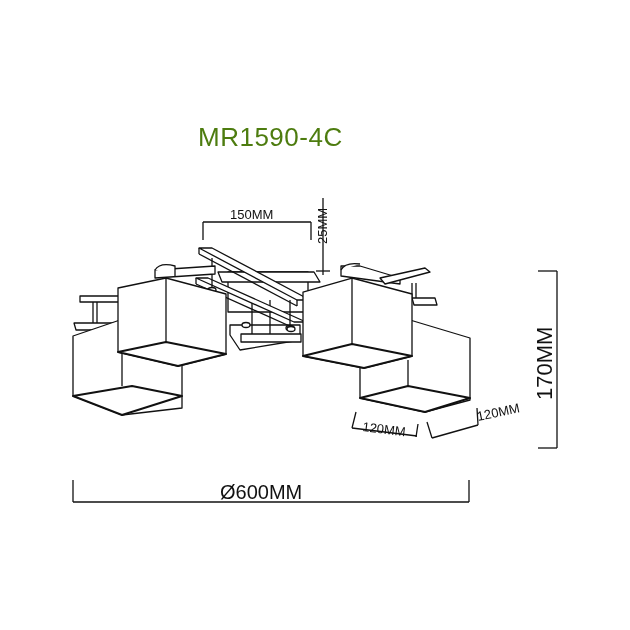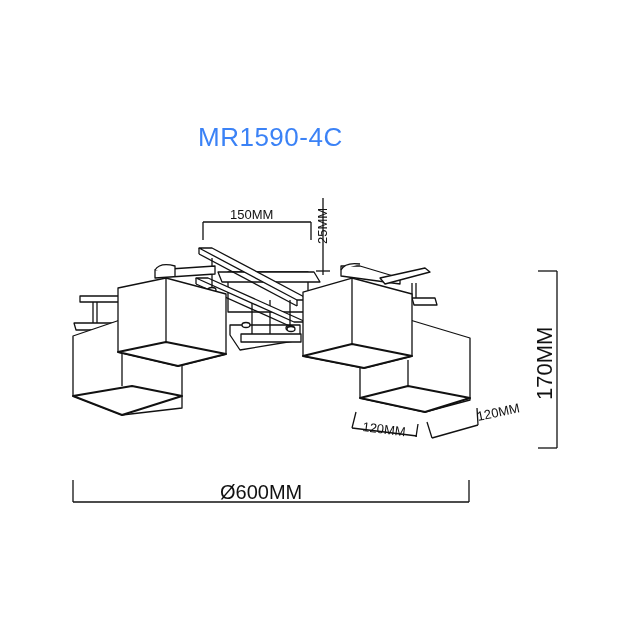--- a/index.html
+++ b/index.html
@@ -1,17 +1,17 @@
 <!DOCTYPE html>
 <html><head>
   <meta charset="utf-8">
   <style>
     html, body { margin: 0; padding: 0; background: #ffffff; }
     body { width: 630px; height: 630px; position: relative; overflow: hidden; font-family: "Liberation Sans", sans-serif; }
-    .title { position: absolute; left: 198px; top: 122px; font-size: 26px; color: #3b82f6; letter-spacing: 0.5px; text-align: right; }
+    .title { position: absolute; left: 198px; top: 122px; font-size: 26px; color: #4d7c0f; letter-spacing: 0.5px; text-align: right; }
     svg.drawing { position: absolute; left: 0; top: 0; }
     .dim { font-family: "Liberation Sans", sans-serif; fill: #111; }
   </style>
 </head>
 <body>
 
 <div class="title">MR1590-4C</div>
 
 <svg class="drawing" width="630" height="630" viewBox="0 0 630 630" fill="none" stroke="#111" stroke-width="1.3" stroke-linejoin="round">
 

